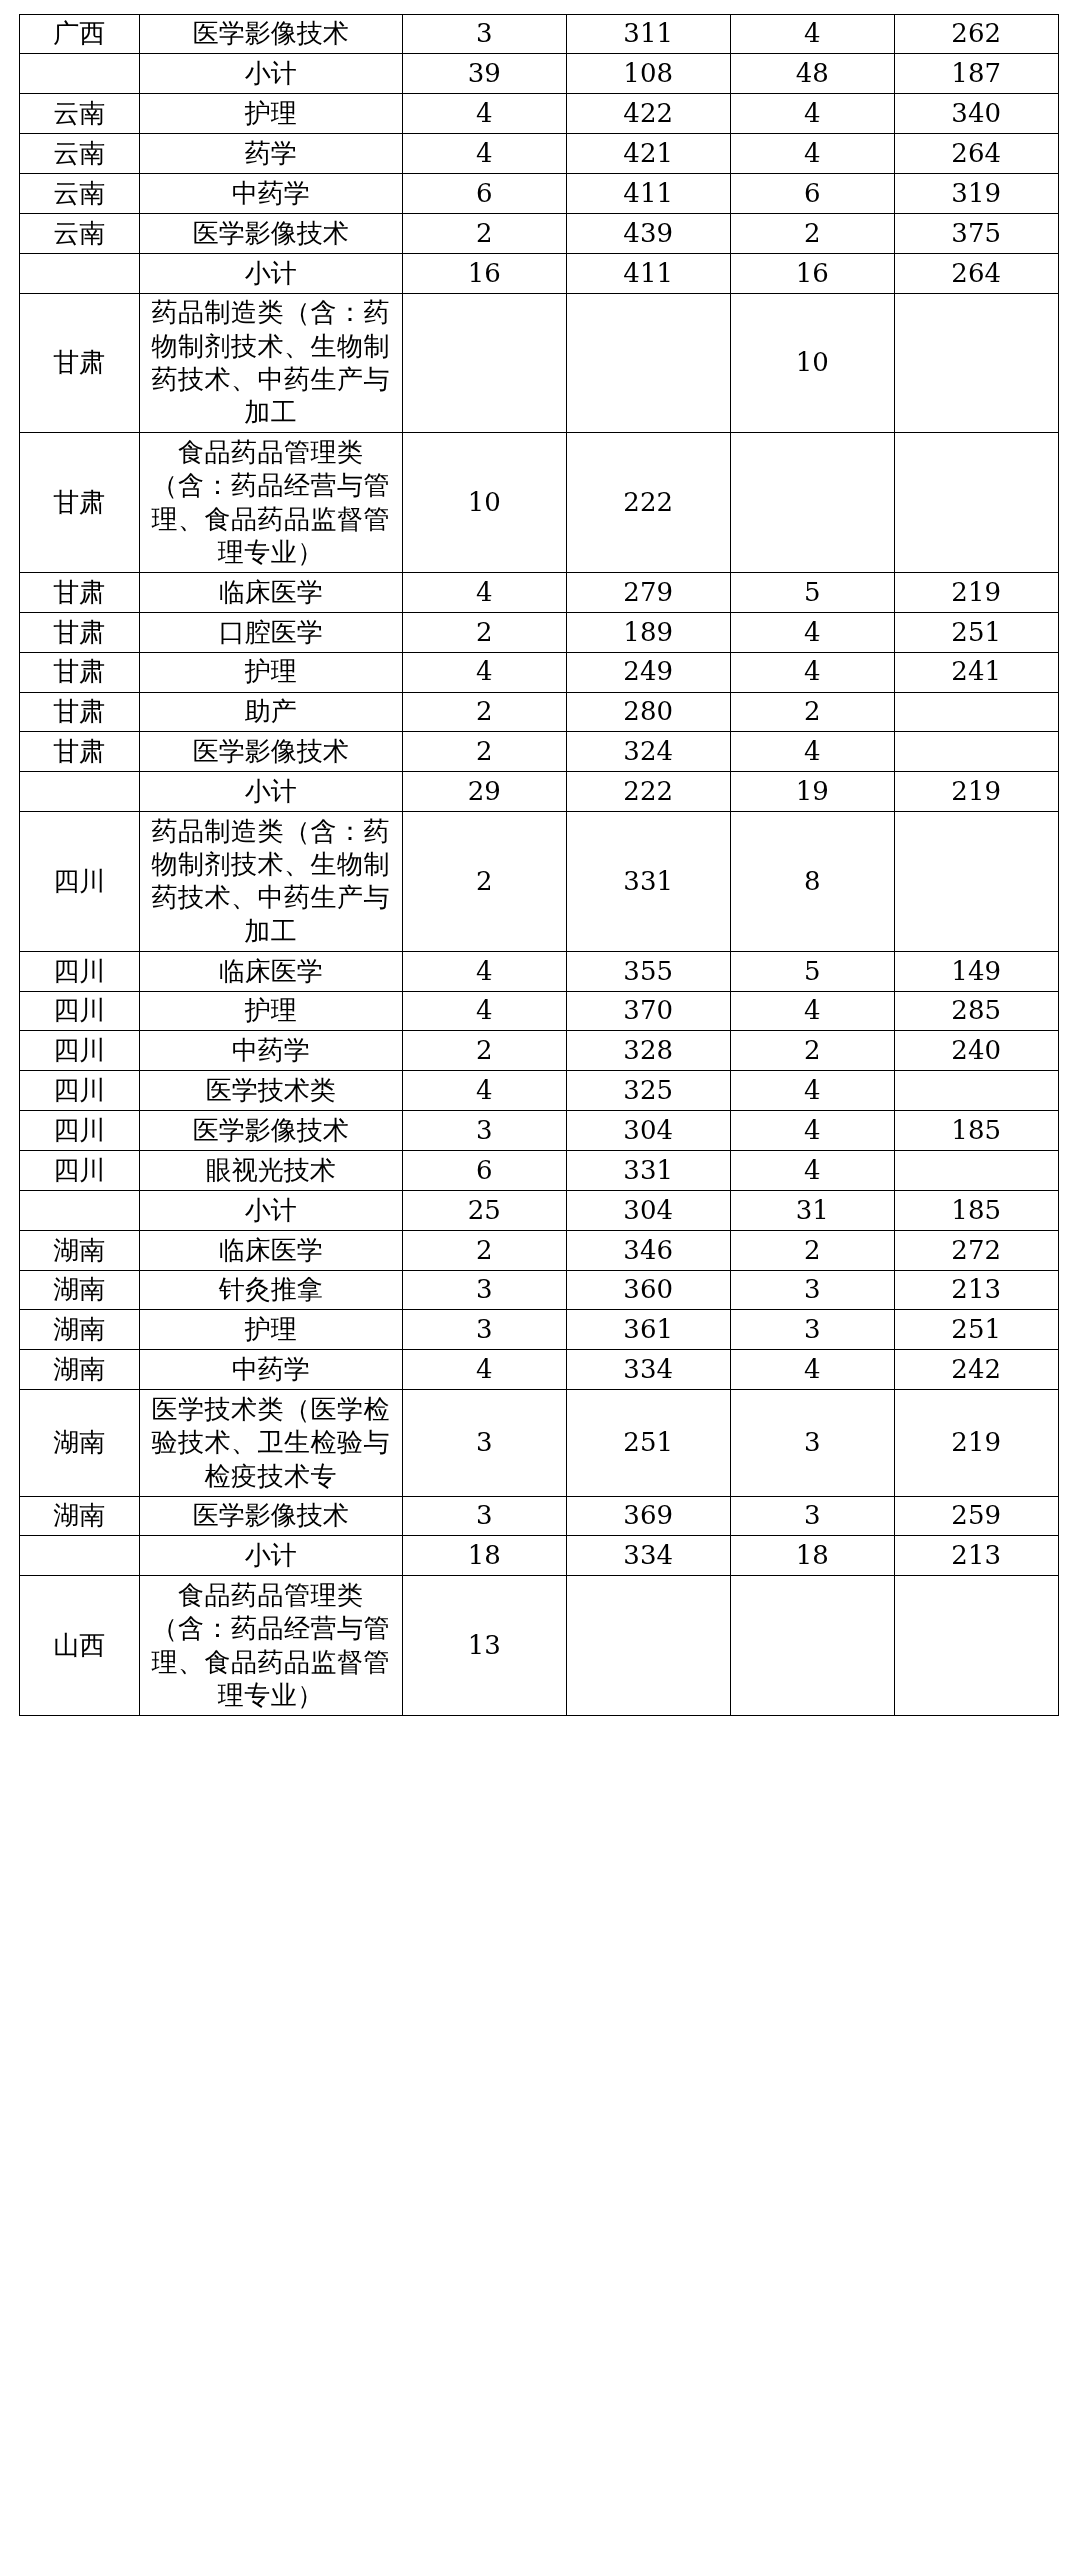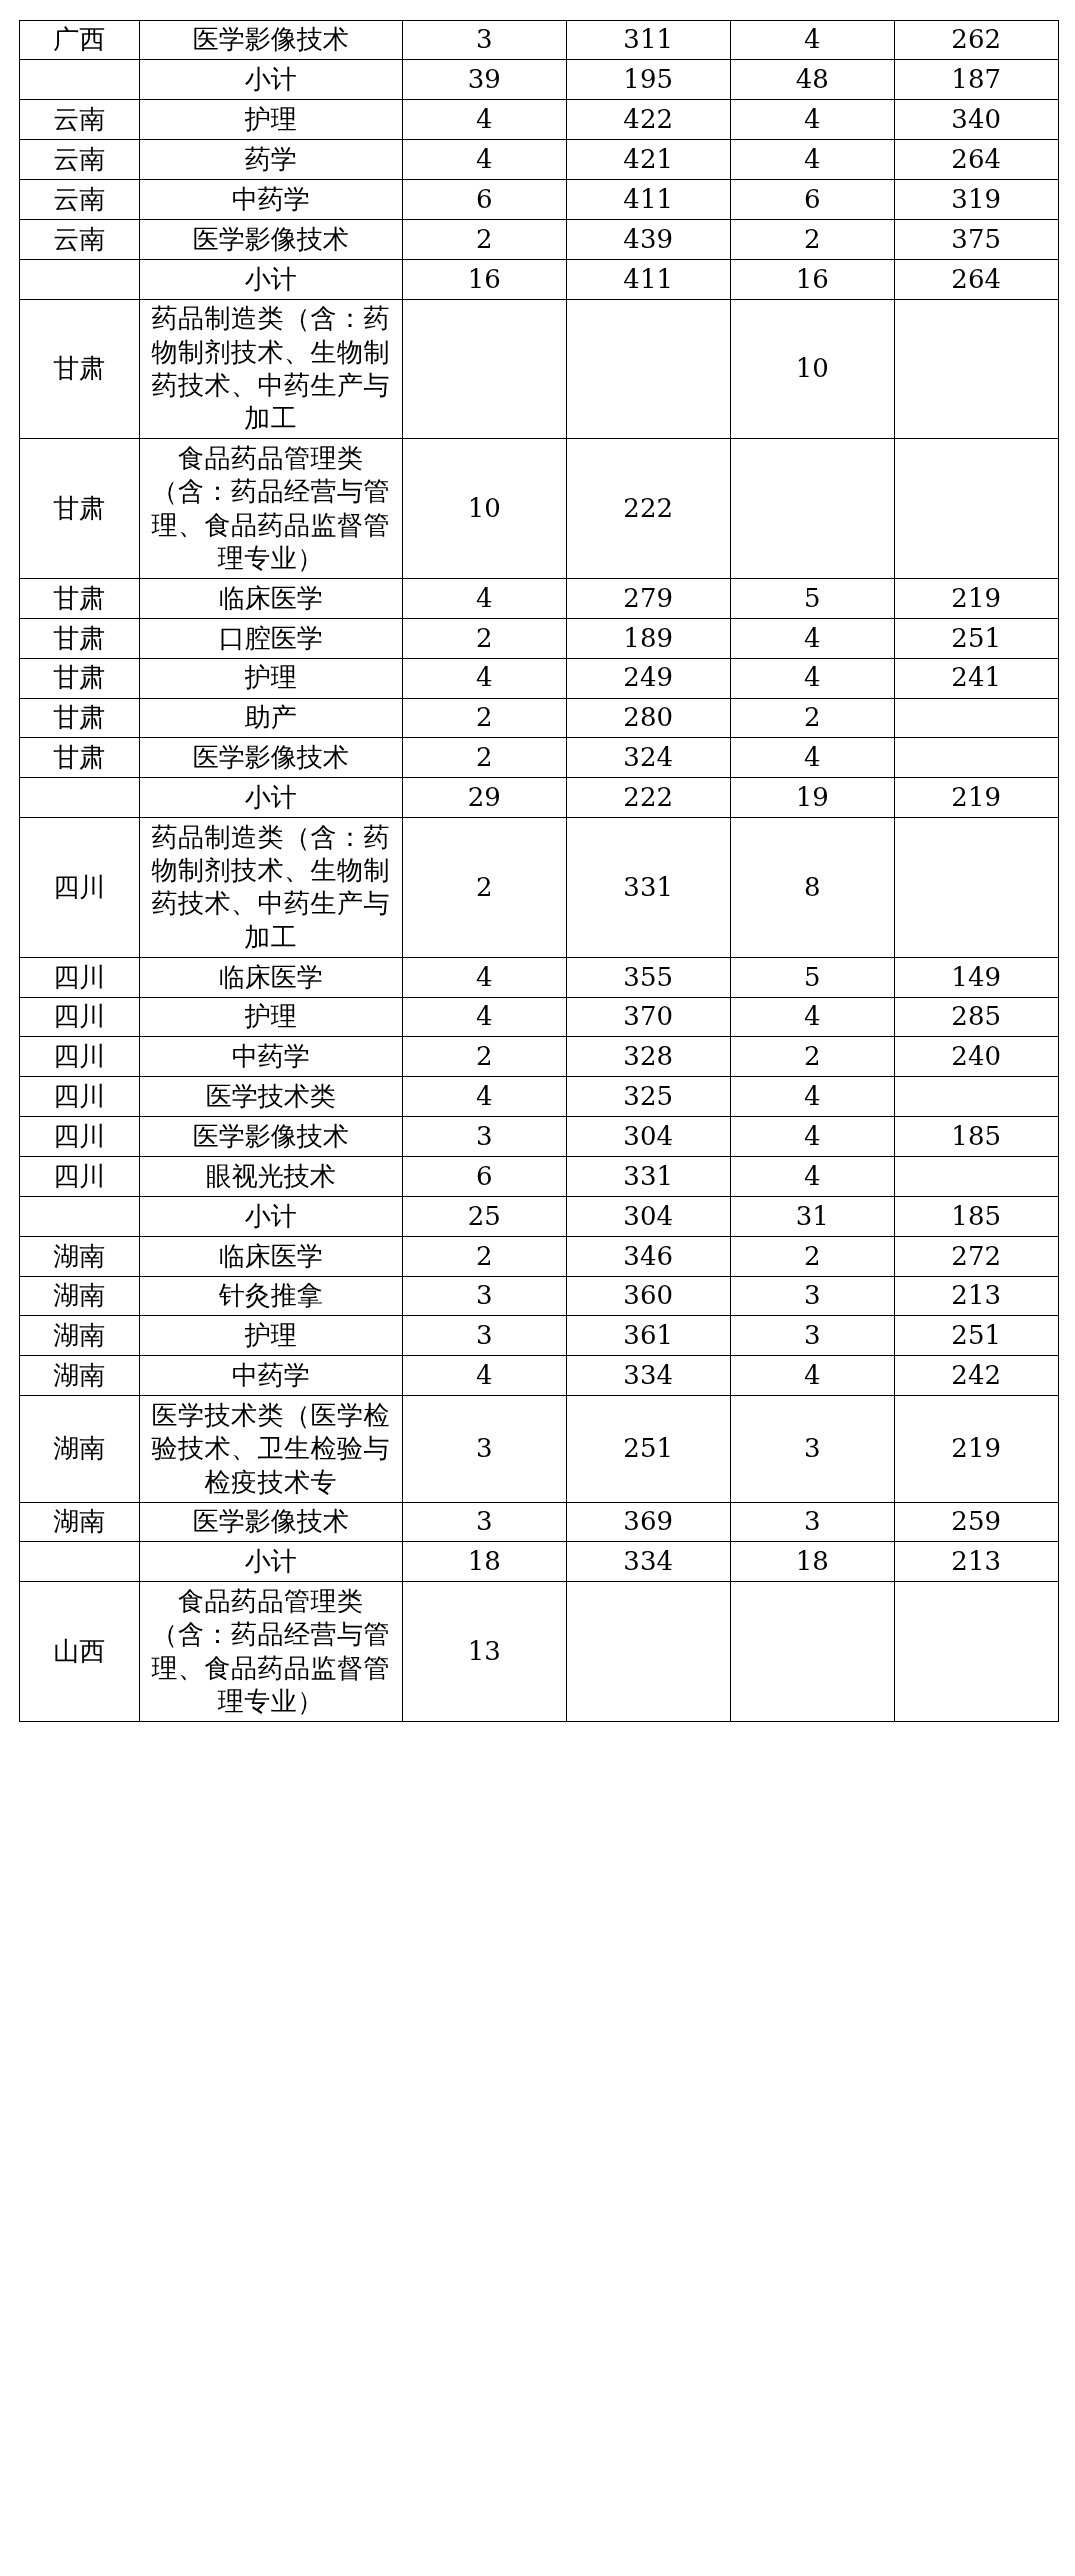--- a/index.html
+++ b/index.html
@@ -13,21 +13,21 @@
   }
   .page {
     width: 1075px;
     box-sizing: border-box;
     padding: 5.6px 18.7px 0 18.7px;
   }
   table.admission-table {
     border-collapse: collapse;
     table-layout: fixed;
     width: 1037px;
-    margin: 14px auto;
+    margin: 8px auto;
   }
   table.admission-table td {
     border: 1.9px solid #000000;
     text-align: center;
     vertical-align: middle;
     font-size: 26px;
     line-height: 1.28;
     color: #000000;
     padding: 2.8px 1.9px;
     word-break: break-all;
@@ -70,21 +70,21 @@
           <td>医学影像技术</td>
           <td>3</td>
           <td>311</td>
           <td>4</td>
           <td>262</td>
         </tr>
         <tr>
           <td></td>
           <td class="subtotal">小计</td>
           <td>39</td>
-          <td>195</td>
+          <td>108</td>
           <td>48</td>
           <td>187</td>
         </tr>
         <tr>
           <td>云南</td>
           <td>护理</td>
           <td>4</td>
           <td>422</td>
           <td>4</td>
           <td>340</td>

